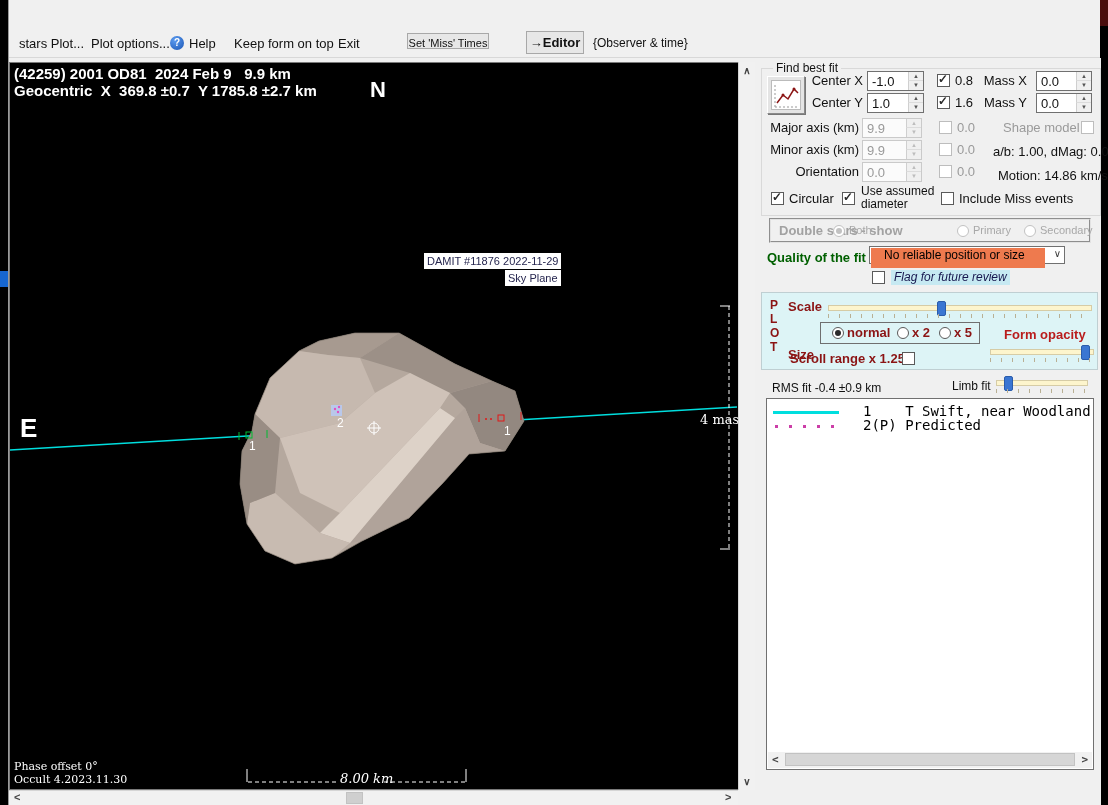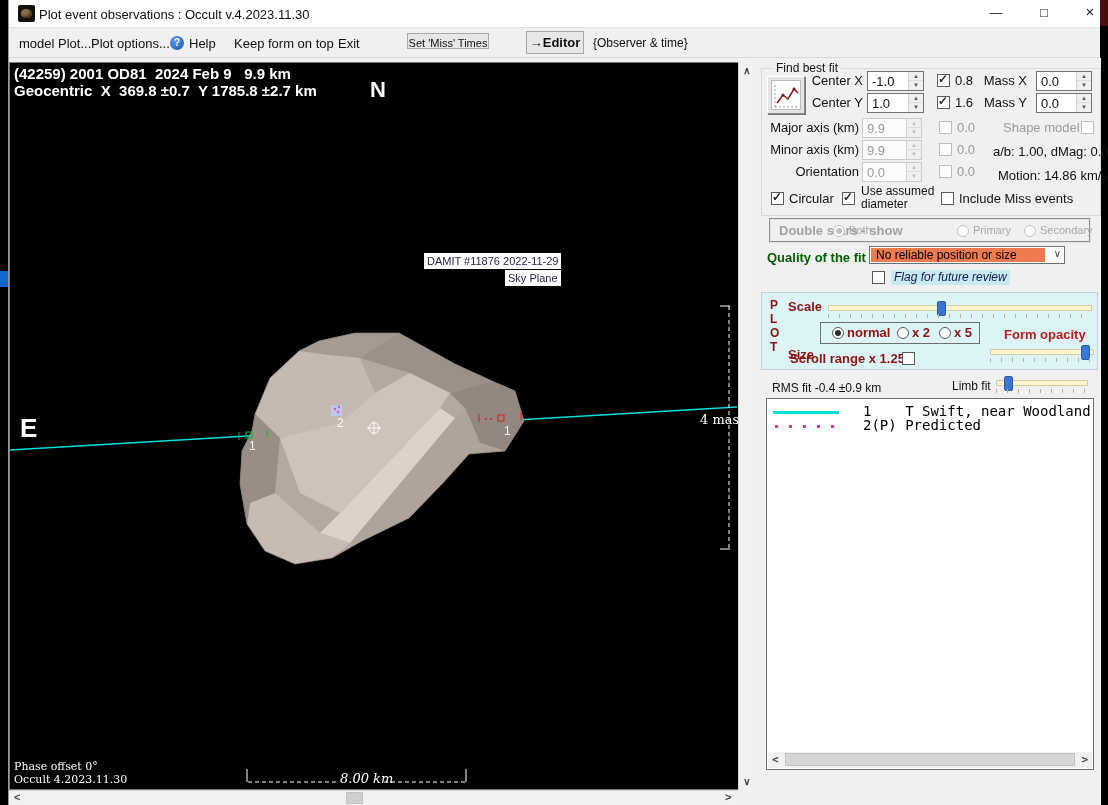--- a/index.html
+++ b/index.html
@@ -56,45 +56,36 @@
   .ticks { position:absolute; height:4px; background:repeating-linear-gradient(90deg,#b9b094 0 1px,transparent 1px 11px); }
   .thumb { position:absolute; width:9px; height:15px; background:#3a76d2; border:1px solid #2a5cab; border-radius:2px; }
 
   .maroon { color:#8b1414; font-weight:bold; }
   .purple { color:#b91c1c; font-weight:bold; }
 
   #plotpanel { position:absolute; left:6px; top:234px; width:337px; height:78px; background:#ddf4f6; border:1px solid #bfcfd2; }
   #listbox { position:absolute; left:11px; top:340px; width:328px; height:372px; background:#fff; border:1px solid #707070; font-family:"DejaVu Sans Mono",monospace; font-size:14px; }
   .lb-row { position:absolute; white-space:pre; color:#000; }
   .combo { position:absolute; left:114px; top:188px; width:196px; height:18px; background:#fff; border:1px solid #707070; }
-  .combo-fill { position:absolute; left:1px; top:1px; width:174px; height:14px; background:#ee7a4e; font-size:12px; color:#000; padding-left:5px; white-space:nowrap; overflow:hidden; }
+  .combo-fill { position:absolute; left:1px; top:1px; width:174px; height:20px; background:#ee7a4e; font-size:12px; color:#000; padding-left:13px; white-space:nowrap; overflow:hidden; }
   .combo-arrow { position:absolute; right:3px; top:1px; font-size:10px; color:#3a3a3a; }
 </style>
 </head>
 <body>
 
 <div id="screen">
 
   <div class="abs" style="left:0;top:271px;width:8px;height:16px;background:#1666d0;"></div>
   <div class="abs" style="left:1090px;top:0;width:18px;height:26px;background:#4a0d0d;border-left:1px solid #6a2020;"></div>
 
   <div id="app">
 
-    <div class="titlebar">
-      <div class="abs" style="left:9px;top:5px;width:17px;height:17px;background:#14100c;border-radius:2px;">
-        <div class="abs" style="left:3px;top:4px;width:11px;height:9px;background:#8a6a4a;border-radius:45% 55% 50% 45%;box-shadow:inset -2px -2px 2px #4a3623;"></div>
-      </div>
-      <span class="title-text">Plot event observations : Occult v.4.2023.11.30</span>
-      <div class="win-btn" style="left:972px;">—</div>
-      <div class="win-btn" style="left:1020px;">□</div>
-      <div class="win-btn" style="left:1066px;font-size:15px;top:3px;">×</div>
-    </div>
 
     <div class="menubar">
-      <span class="menu-item" style="left:10px;">model Plot...</span>
+      <span class="menu-item" style="left:10px;">stars Plot...</span>
       <span class="menu-item" style="left:82px;">Plot options...</span>
       <div class="abs" style="left:161px;top:8px;width:14px;height:14px;border-radius:50%;background:radial-gradient(circle at 35% 30%,#5b9bf0,#1b56b4);color:#fff;font-size:10px;font-weight:bold;text-align:center;line-height:14px;">?</div>
       <span class="menu-item" style="left:180px;">Help</span>
       <span class="menu-item" style="left:225px;">Keep form on top</span>
       <span class="menu-item" style="left:329px;">Exit</span>
       <div class="tb-btn" style="left:398px;top:5px;width:82px;height:16px;line-height:18px;">Set 'Miss' Times</div>
       <div class="tb-btn" style="left:517px;top:3px;width:58px;height:23px;line-height:21px;font-size:13px;font-weight:bold;">→Editor</div>
       <span class="menu-item" style="left:584px;font-size:12px;">{Observer &amp; time}</span>
     </div>
 

